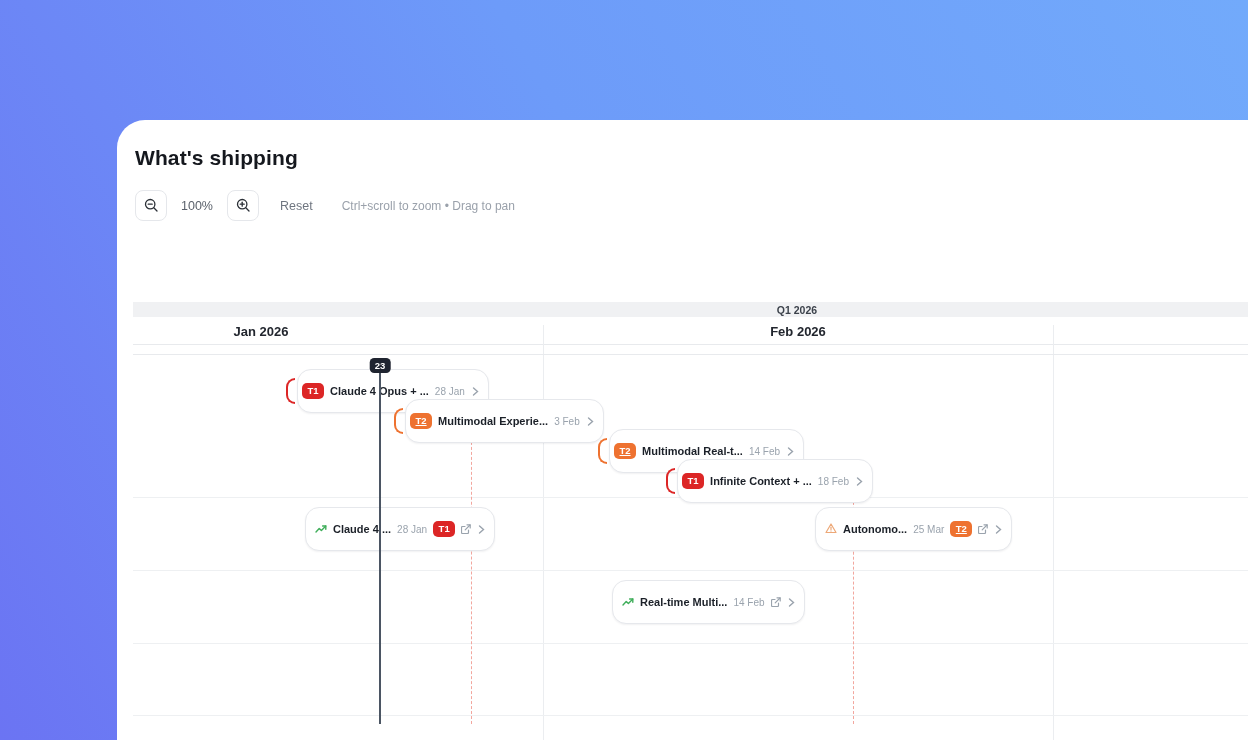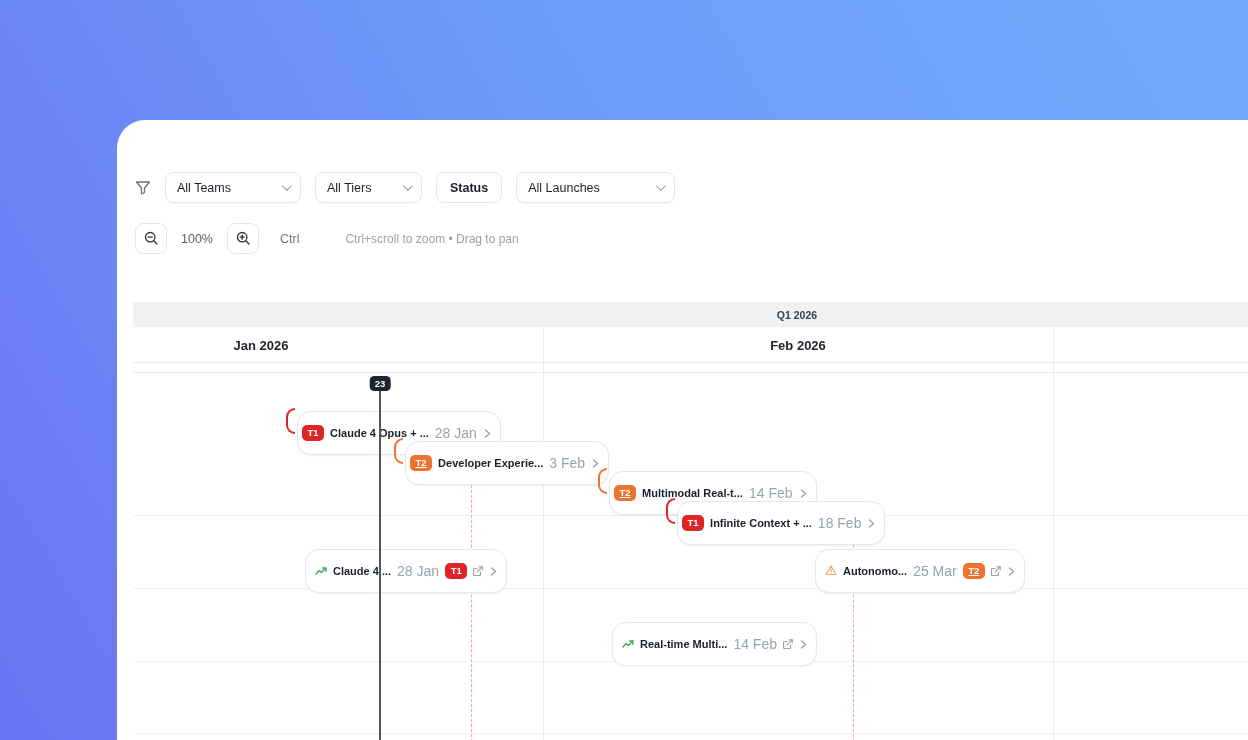--- a/index.html
+++ b/index.html
@@ -34,27 +34,27 @@
   }
 
   
   .zoomrow { display:flex; align-items:center; margin-top:20px; gap:13px; }
   .icon-btn {
     width:32px; height:31px; border:1px solid #e5e7eb; border-radius:8px; background:#fff;
     display:flex; align-items:center; justify-content:center;
   }
   .zoom-level { font-size:12.5px; color:#5b626c; min-width:34px; text-align:center; }
   .reset { font-size:12.5px; color:#6f7680; margin-left:8px; }
-  .hint { font-size:12px; color:#9aa1ab; margin-left:33px; }
+  .hint { font-size:12px; color:#9aa1ab; margin-left:16px; }
 
   
   .timeline { position:absolute; left:16px; right:0; top:182px; bottom:0; }
-  .qband { position:relative; height:25px; background:#f0f1f3; }
+  .qband { position:relative; height:15px; background:#f0f1f3; }
   .qband span { position:absolute; left:664px; top:50%; transform:translate(-50%,-50%); font-size:10.5px; font-weight:700; color:#3c424b; }
-  .monthrow { position:relative; height:36px; border-bottom:1px solid #e8eaed; }
+  .monthrow { position:relative; height:28px; border-bottom:1px solid #e8eaed; }
   .monthrow .m { position:absolute; top:50%; transform:translate(-50%,-50%); font-size:13px; font-weight:600; color:#22262e; }
   .spacer { height:9px; }
   .chart { position:relative; height:370px; border-top:1px solid #e8eaed; }
 
   .vline { position:absolute; top:23px; bottom:0; width:1px; background:#ebedf0; z-index:0; }
   .hline { position:absolute; left:0; right:0; height:1px; background:#eef0f2; z-index:0; }
   .dashline { position:absolute; width:0; border-left:1.5px dashed #f2a69e; z-index:2; }
 
   .today-line { position:absolute; left:246px; top:84px; bottom:0; width:2px; background:#4b5563; z-index:30; }
   .today-badge {
@@ -64,76 +64,57 @@
   }
 
   .bar { position:absolute; display:flex; align-items:center; z-index:10; }
   .arc { width:9px; height:26px; border:2.5px solid; border-right:none;
          border-top-left-radius:13px; border-bottom-left-radius:13px; margin-right:2px; }
   .t1 .arc { border-color:var(--t1); }
   .t2 .arc { border-color:var(--t2); }
   .pill {
     display:inline-flex; align-items:center; height:44px; background:#fff;
     border:1px solid #e6e8ec; border-radius:14px; padding:0 9px 0 4px; gap:6px;
-    box-shadow:0 1px 2px rgba(16,24,40,.06); white-space:nowrap; cursor:pointer;margin-top:24px;
+    box-shadow:0 1px 2px rgba(16,24,40,.06); white-space:nowrap; cursor:pointer;
   }
   .launch { position:absolute; z-index:10; }
   .launch .pill { padding:16px 9px; }
   .tier { color:#fff; font-size:9.5px; font-weight:700; padding:3px 5.5px; border-radius:5px; line-height:1; }
   .tier.bg1 { background:var(--t1); }
   .tier.bg2 { background:var(--t2);text-decoration:underline; }
   .pname { font-size:11px; font-weight:700; color:#1b2028;text-align:center; }
-  .pdate { font-size:14px; color:#9aa3ad; }
+  .pdate { font-size:10px; color:#9aa3ad; }
   .chev-r { display:flex; align-items:center; margin-left:1px; }
 </style>
 </head>
 <body>
 
 <div class="card">
   <div class="card-inner">
-
-    <div class="filters">
-      <span class="funnel">
-        <svg width="16" height="16" viewBox="0 0 16 16" fill="none" stroke="#6b7280" stroke-width="1.3" stroke-linejoin="round">
-            <path d="M1.5 2h13l-5 6v4.5l-3 1.5V8z"></path>
-          </svg>
-      </span>
-      <div class="select" style="width:136px">
-        <span class="lbl">All Teams</span>
-        <span class="chev-down"></span>
-      </div>
-      <div class="select" style="width:107px">
-        <span class="lbl">All Tiers</span>
-        <span class="chev-down"></span>
-      </div>
-      <button class="btn-plain">Status</button>
-      <div class="select" style="width:159px">
-        <span class="lbl">All Launches</span>
-        <span class="chev-down"></span>
-      </div>
-    </div>
+    <h1>What's shipping</h1>
+
 
     <div class="zoomrow">
       <button class="icon-btn">
         <svg width="15" height="15" viewBox="0 0 15 15" fill="none" stroke="#2a2f36" stroke-width="1.3" stroke-linecap="round">
             <circle cx="6.2" cy="6.2" r="4.7"></circle>
             <line x1="9.8" y1="9.8" x2="13" y2="13"></line>
             <line x1="4.2" y1="6.2" x2="8.2" y2="6.2"></line>
           </svg>
       </button>
       <span class="zoom-level">100%</span>
       <button class="icon-btn">
         <svg width="15" height="15" viewBox="0 0 15 15" fill="none" stroke="#2a2f36" stroke-width="1.3" stroke-linecap="round">
             <circle cx="6.2" cy="6.2" r="4.7"></circle>
             <line x1="9.8" y1="9.8" x2="13" y2="13"></line>
             <line x1="4.2" y1="6.2" x2="8.2" y2="6.2"></line>
             <line x1="6.2" y1="4.2" x2="6.2" y2="8.2"></line>
           </svg>
       </button>
-      <span class="reset">Ctrl</span>
+      <span class="reset">Reset</span>
       <span class="hint">Ctrl+scroll to zoom • Drag to pan</span>
     </div>
   </div>
 
   <div class="timeline">
     <div class="qband">
       <span>Q1 2026</span>
     </div>
     <div class="monthrow">
       <span class="m" style="left:128px">Jan 2026</span>
@@ -168,21 +149,21 @@
                 <path d="M1.5 1l4 3.5-4 3.5"></path>
               </svg>
             </span>
         </span>
       </div>
 
       <div class="bar t2" style="left:261px; top:44px">
         <span class="arc"></span>
         <span class="pill">
           <span class="tier bg2">T2</span>
-          <span class="pname">Developer Experie...</span>
+          <span class="pname">Multimodal Experie...</span>
           <span class="pdate">3 Feb</span>
           <span class="chev-r">
               <svg width="7" height="9" viewBox="0 0 7 9" fill="none" stroke="#9aa3ad" stroke-width="1.4" stroke-linecap="round">
                 <path d="M1.5 1l4 3.5-4 3.5"></path>
               </svg>
             </span>
         </span>
       </div>
 
       <div class="bar t2" style="left:465px; top:74px">

